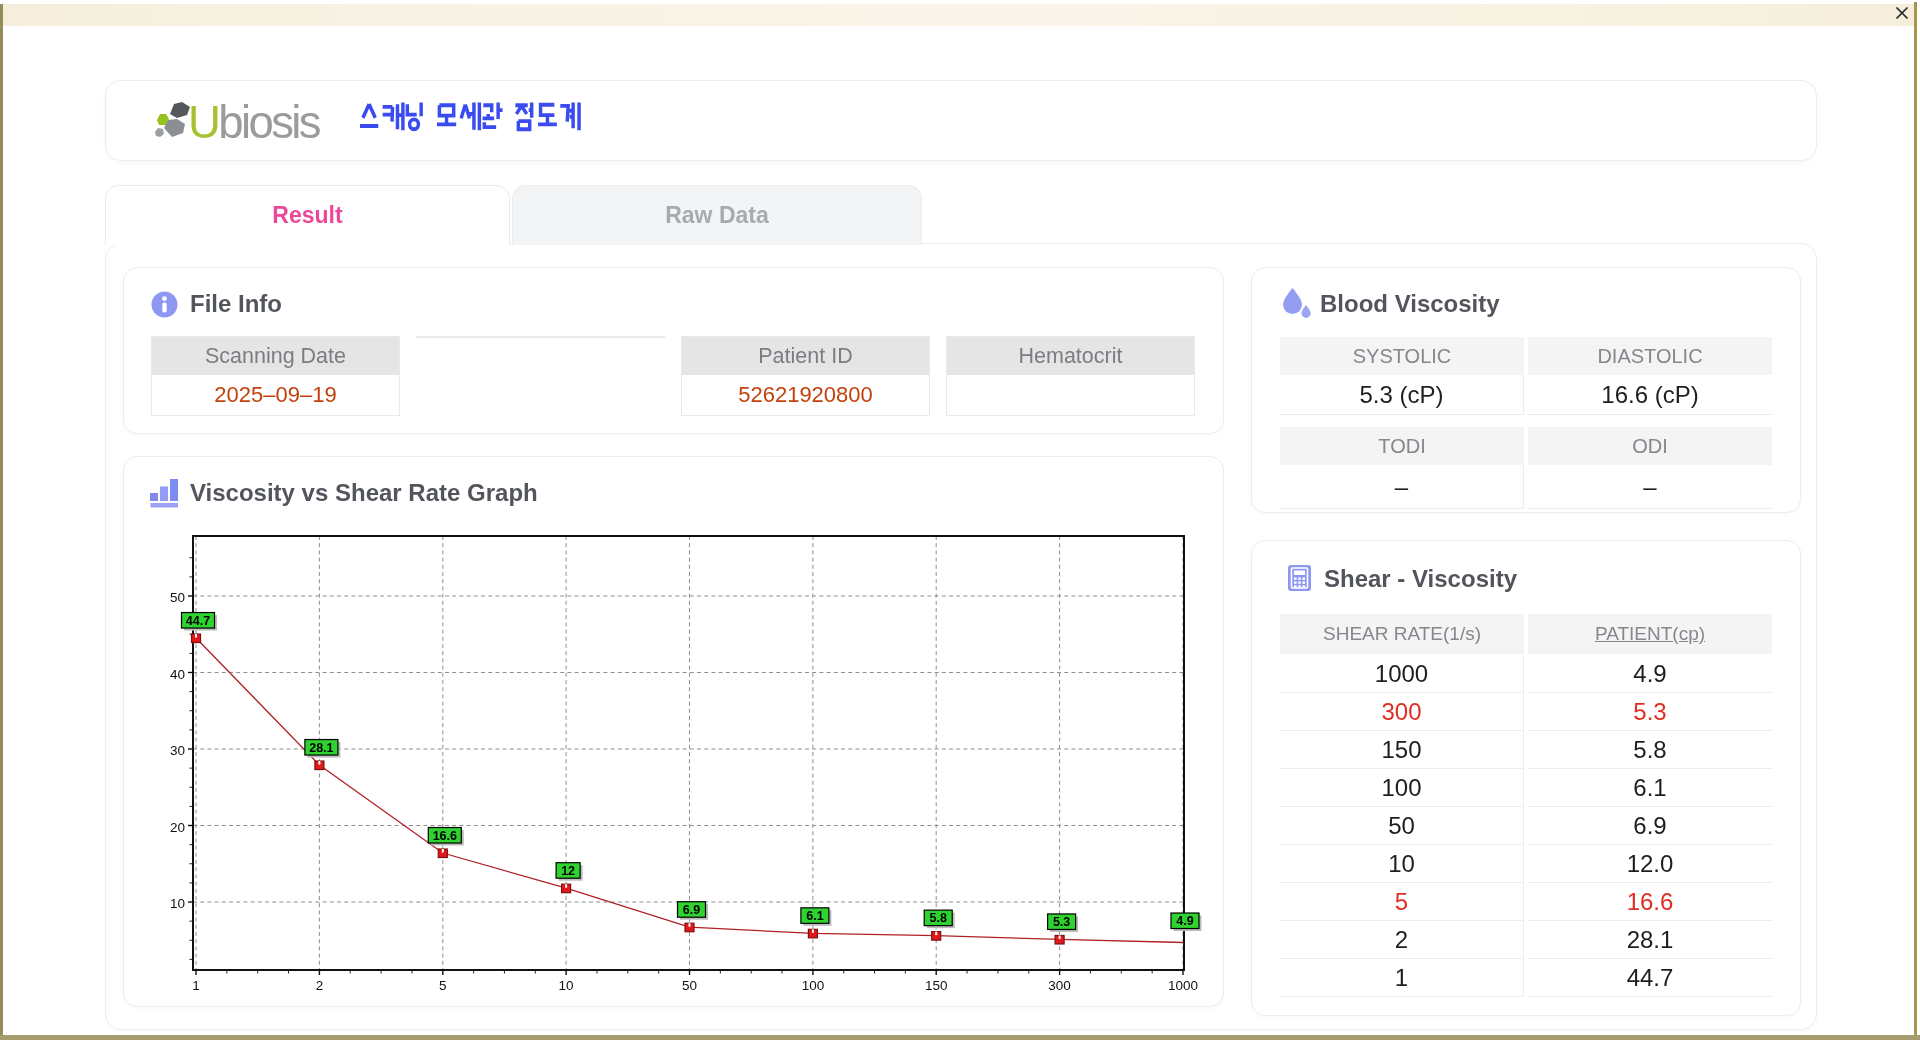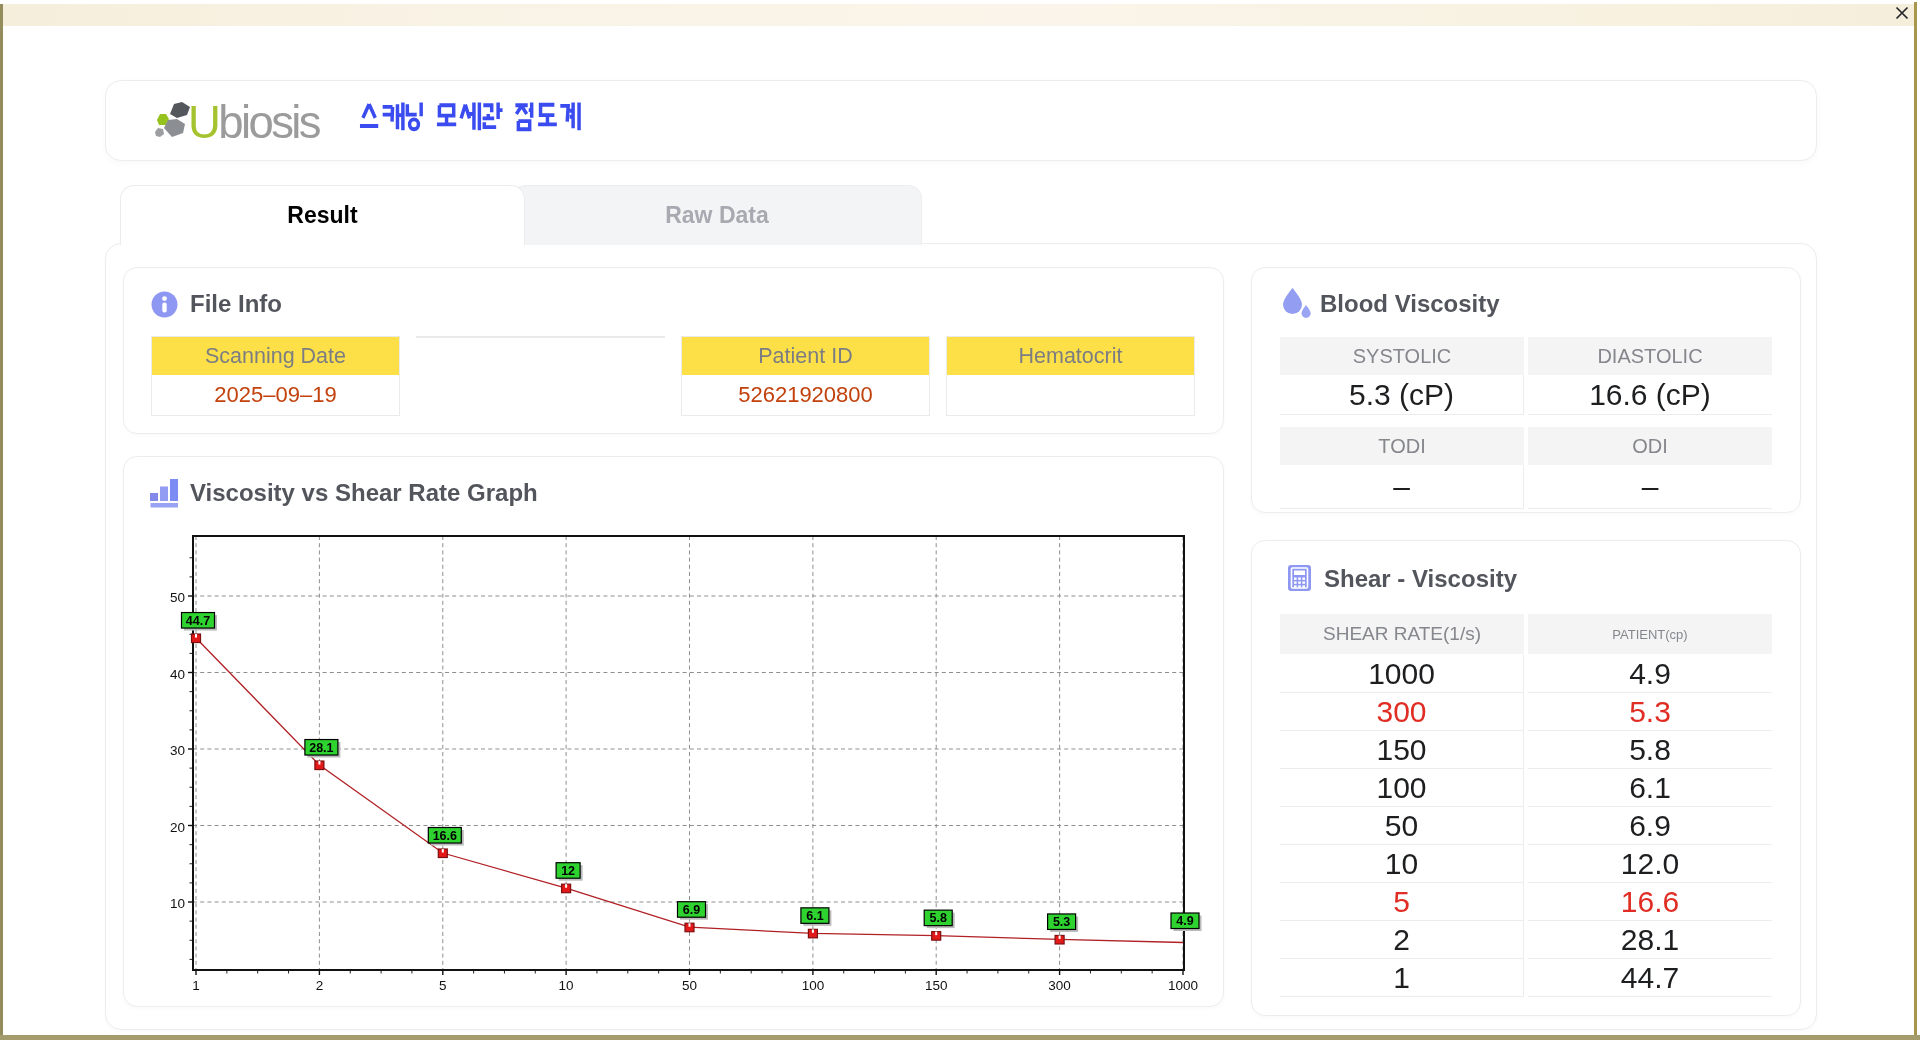--- a/index.html
+++ b/index.html
@@ -15,36 +15,36 @@
 
 .card { position:absolute; background:#fff; border:1.5px solid #ededf0; border-radius:14px; box-shadow:0 2px 5px rgba(40,40,60,0.025); }
 #headercard { left:105px; top:80px; width:1712px; height:81px; border-radius:16px;
   box-shadow:0 2px 6px rgba(0,0,0,0.03); }
 #container { left:105px; top:243px; width:1712px; height:787px; border-radius:16px; }
 
 .tab { position:absolute; top:185px; height:60px; border-radius:14px 14px 0 0;
   display:flex; align-items:center; justify-content:center;
   font-size:23px; font-weight:bold; }
 #tab1 { left:105px; width:405px; background:#fff; border:1.5px solid #ececee;
-  border-bottom:none; color:#000000; z-index:3;margin-left:15px; }
+  border-bottom:none; color:#ec4899; z-index:3; }
 #tab2 { left:512px; width:410px; background:#f3f4f5; color:#a7aab1; z-index:3;
   border:1.5px solid #ededef; border-bottom:none; }
 
 .ctitle { position:absolute; font-size:24px; font-weight:bold; color:#53555c; }
 
 .field { position:absolute; border:1px solid #eaeaea; }
-.fh { height:38px; background:#fde047; display:flex; align-items:center; justify-content:center;
+.fh { height:38px; background:#e5e5e5; display:flex; align-items:center; justify-content:center;
   font-size:21.5px; color:#7b7d83; }
 .fv { height:40px; background:#fff; display:flex; align-items:center; justify-content:center;
   font-size:22px; color:#c2410c; }
 
 .thead { position:absolute; background:#f4f4f5; display:flex; align-items:center; justify-content:center;
   font-size:20px; color:#85878d; }
 .tcell { position:absolute; background:#fff; display:flex; align-items:center; justify-content:center;
-  font-size:30px; color:#1d1e20; }
+  font-size:24px; color:#1d1e20; }
 .red { color:#e02d24; }
 </style>
 </head>
 <body>
 <div id="topbar" class="abs"></div>
 <div id="bleft" class="abs"></div>
 <div id="bright" class="abs"></div>
 <div id="bbottom" class="abs"></div>
 <svg class="abs" style="left:1895px;top:6px" width="14" height="14" viewBox="0 0 14 14">
   <path d="M1.5 1.5 L12.5 12.5 M12.5 1.5 L1.5 12.5" stroke="#25272b" stroke-width="1.7" fill="none"></path>
@@ -276,21 +276,21 @@
     <rect x="6" y="16.4" width="2.6" height="2.4"></rect>
       <rect x="10.2" y="16.4" width="2.6" height="2.4"></rect>
       <rect x="14.4" y="16.4" width="2.6" height="2.4"></rect>
     <rect x="6" y="20.3" width="2.6" height="2.4"></rect>
       <rect x="10.2" y="20.3" width="2.6" height="2.4"></rect>
       <rect x="14.4" y="20.3" width="2.6" height="2.4"></rect>
   </g>
 </svg>
 <div class="ctitle" style="left:1324px;top:565px;">Shear - Viscosity</div>
 <div class="thead" style="left:1280px;top:614px;width:244px;height:40px;font-size:19px;">SHEAR RATE(1/s)</div>
-<div class="thead" style="left:1528px;top:614px;width:244px;height:40px;font-size:13px;">PATIENT(cp)</div>
+<div class="thead" style="left:1528px;top:614px;width:244px;height:40px;font-size:19px;text-decoration:underline;">PATIENT(cp)</div>
 <div id="shearrows">
     <div class="tcell" style="left:1280px;top:655px;width:244px;height:38px;border-bottom:1px solid #ededef;border-right:1px solid #ededef;">1000</div>
     <div class="tcell" style="left:1528px;top:655px;width:244px;height:38px;border-bottom:1px solid #ededef;">4.9</div>
     <div class="tcell red" style="left:1280px;top:693px;width:244px;height:38px;border-bottom:1px solid #ededef;border-right:1px solid #ededef;">300</div>
     <div class="tcell red" style="left:1528px;top:693px;width:244px;height:38px;border-bottom:1px solid #ededef;">5.3</div>
     <div class="tcell" style="left:1280px;top:731px;width:244px;height:38px;border-bottom:1px solid #ededef;border-right:1px solid #ededef;">150</div>
     <div class="tcell" style="left:1528px;top:731px;width:244px;height:38px;border-bottom:1px solid #ededef;">5.8</div>
     <div class="tcell" style="left:1280px;top:769px;width:244px;height:38px;border-bottom:1px solid #ededef;border-right:1px solid #ededef;">100</div>
     <div class="tcell" style="left:1528px;top:769px;width:244px;height:38px;border-bottom:1px solid #ededef;">6.1</div>
     <div class="tcell" style="left:1280px;top:807px;width:244px;height:38px;border-bottom:1px solid #ededef;border-right:1px solid #ededef;">50</div>

